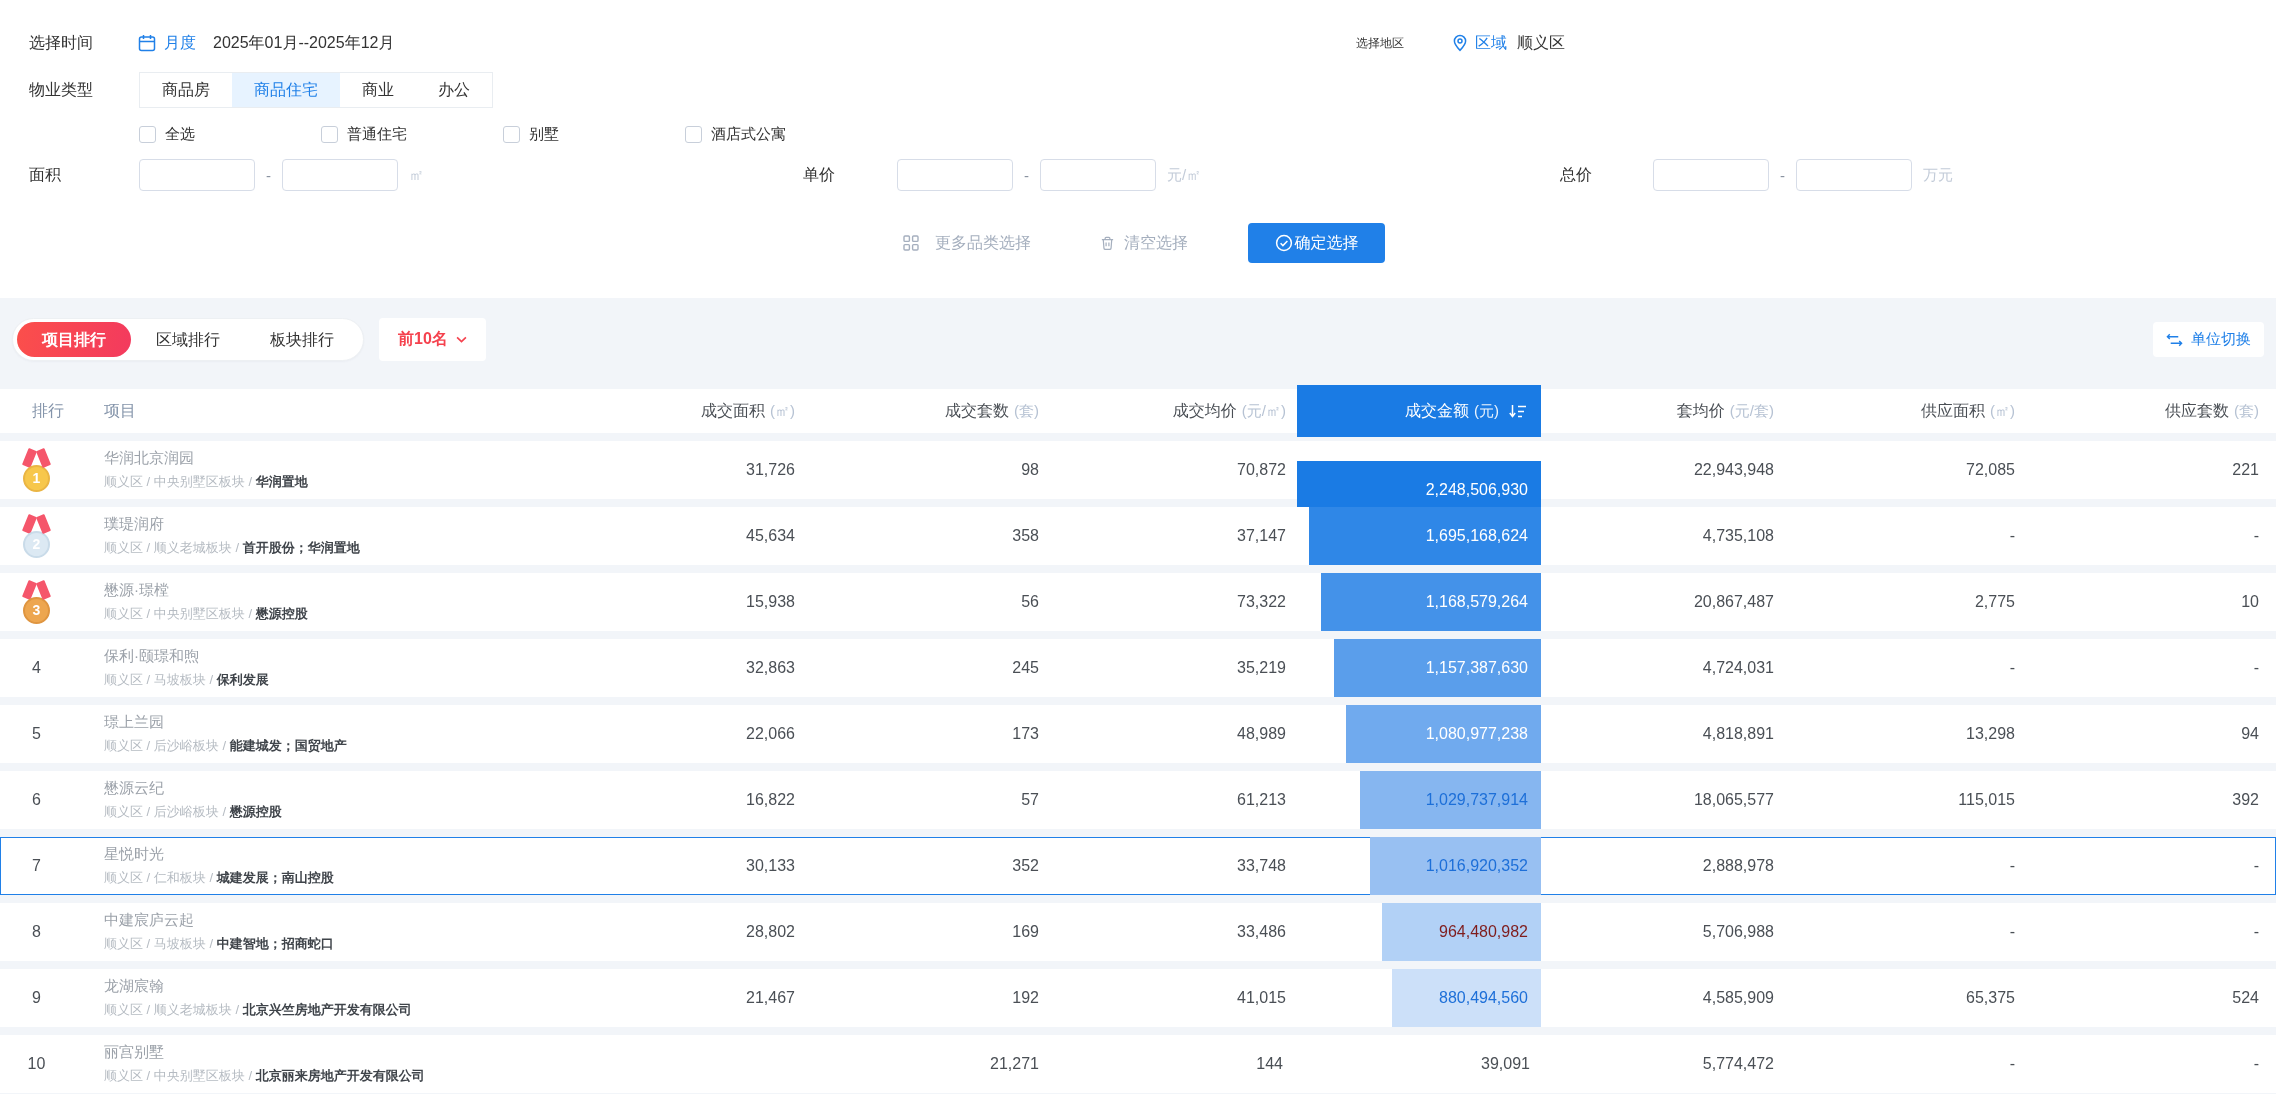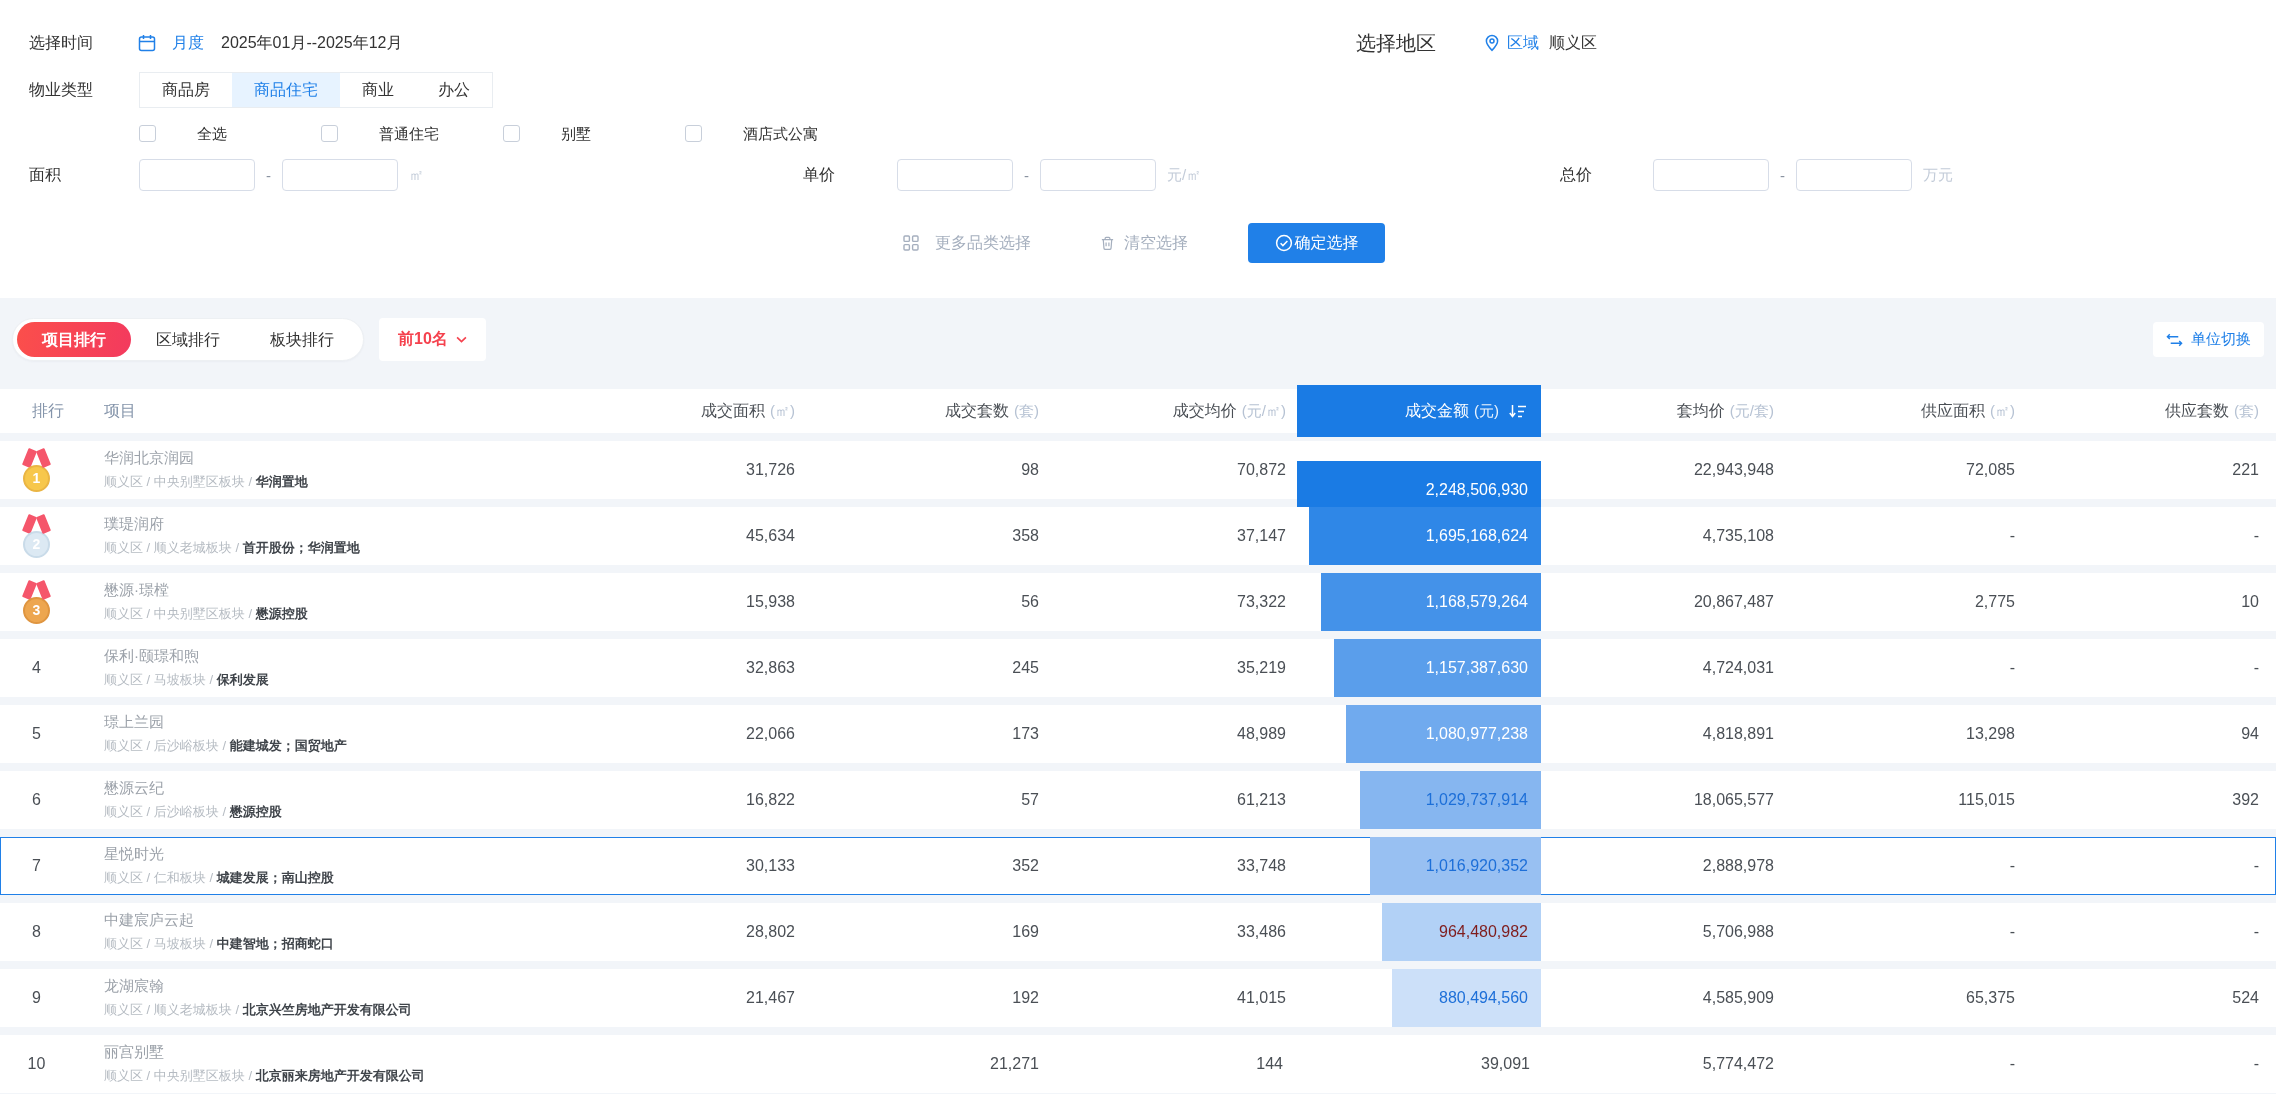--- a/index.html
+++ b/index.html
@@ -12,35 +12,35 @@
   
   .filter { position:relative; background:#fff; height:298px; padding-top:26px; }
   .frow { position:relative; display:flex; align-items:center; }
   .frow-time { height:34px; }
   .frow-type { height:36px; margin-top:12px; }
   .frow-check { height:24px; margin-top:14px; margin-left:139px; }
   .frow-range { height:34px; margin-top:12px; }
   .frow-actions { height:40px; margin-top:31px; }
   .flabel { font-size:16px; color:#333; margin-left:29px; width:78px; flex:none; }
   .blue-link { color:#2080e8; font-size:16px; cursor:pointer; }
-  .time-mode { margin-left:16px; }
+  .time-mode { margin-left:8px; }
   .time-range { margin-left:17px; font-size:16px; color:#333; }
   .icon { display:inline-flex; align-items:center; flex:none; }
   .cal-icon { margin-left:31px; }
   .region-group { position:absolute; left:1356px; top:0; height:100%; display:flex; align-items:center; }
-  .region-label { font-size:20px; color:#333; }
+  .region-label { font-size:12px; color:#333; }
   .pin-icon { margin-left:48px; }
   .region-scope { margin-left:7px; }
   .region-value { margin-left:10px; font-size:16px; color:#333; }
   
   .seg { margin-left:32px; display:inline-flex; align-items:stretch; border:1px solid #e9edf1; background:#fff; height:36px; }
   .seg-item { padding:0 22px; display:flex; align-items:center; font-size:16px; color:#333; cursor:pointer; }
   .seg-item.active { background:#e7f3ff; color:#2080e8; }
   
-  .chk-item { display:flex; width:182px; cursor:pointer;gap:32px; }
+  .chk-item { display:flex; align-items:center; width:182px; cursor:pointer; }
   .chk-box { width:17px; height:17px; border:1px solid #c8cfda; border-radius:3px; background:#fff; flex:none; }
   .chk-label { margin-left:9px; font-size:15px; color:#333; }
   
   .rg { position:absolute; top:0; height:100%; display:flex; align-items:center; }
   .rg1 { left:29px; } .rg2 { left:803px; } .rg3 { left:1560px; }
   .rlabel { font-size:16px; color:#333; }
   .rg1 .inp-min { margin-left:78px; } .rg2 .inp-min { margin-left:62px; } .rg3 .inp-min { margin-left:61px; }
   .inp { width:116px; height:32px; border:1px solid #d7dde8; border-radius:4px; background:#fff; outline:none; padding:0 8px; font-size:15px; }
   .dash { margin:0 11px; color:#8a93a0; font-size:15px; }
   .runit { margin-left:11px; font-size:15px; color:#c2cbd8; }

